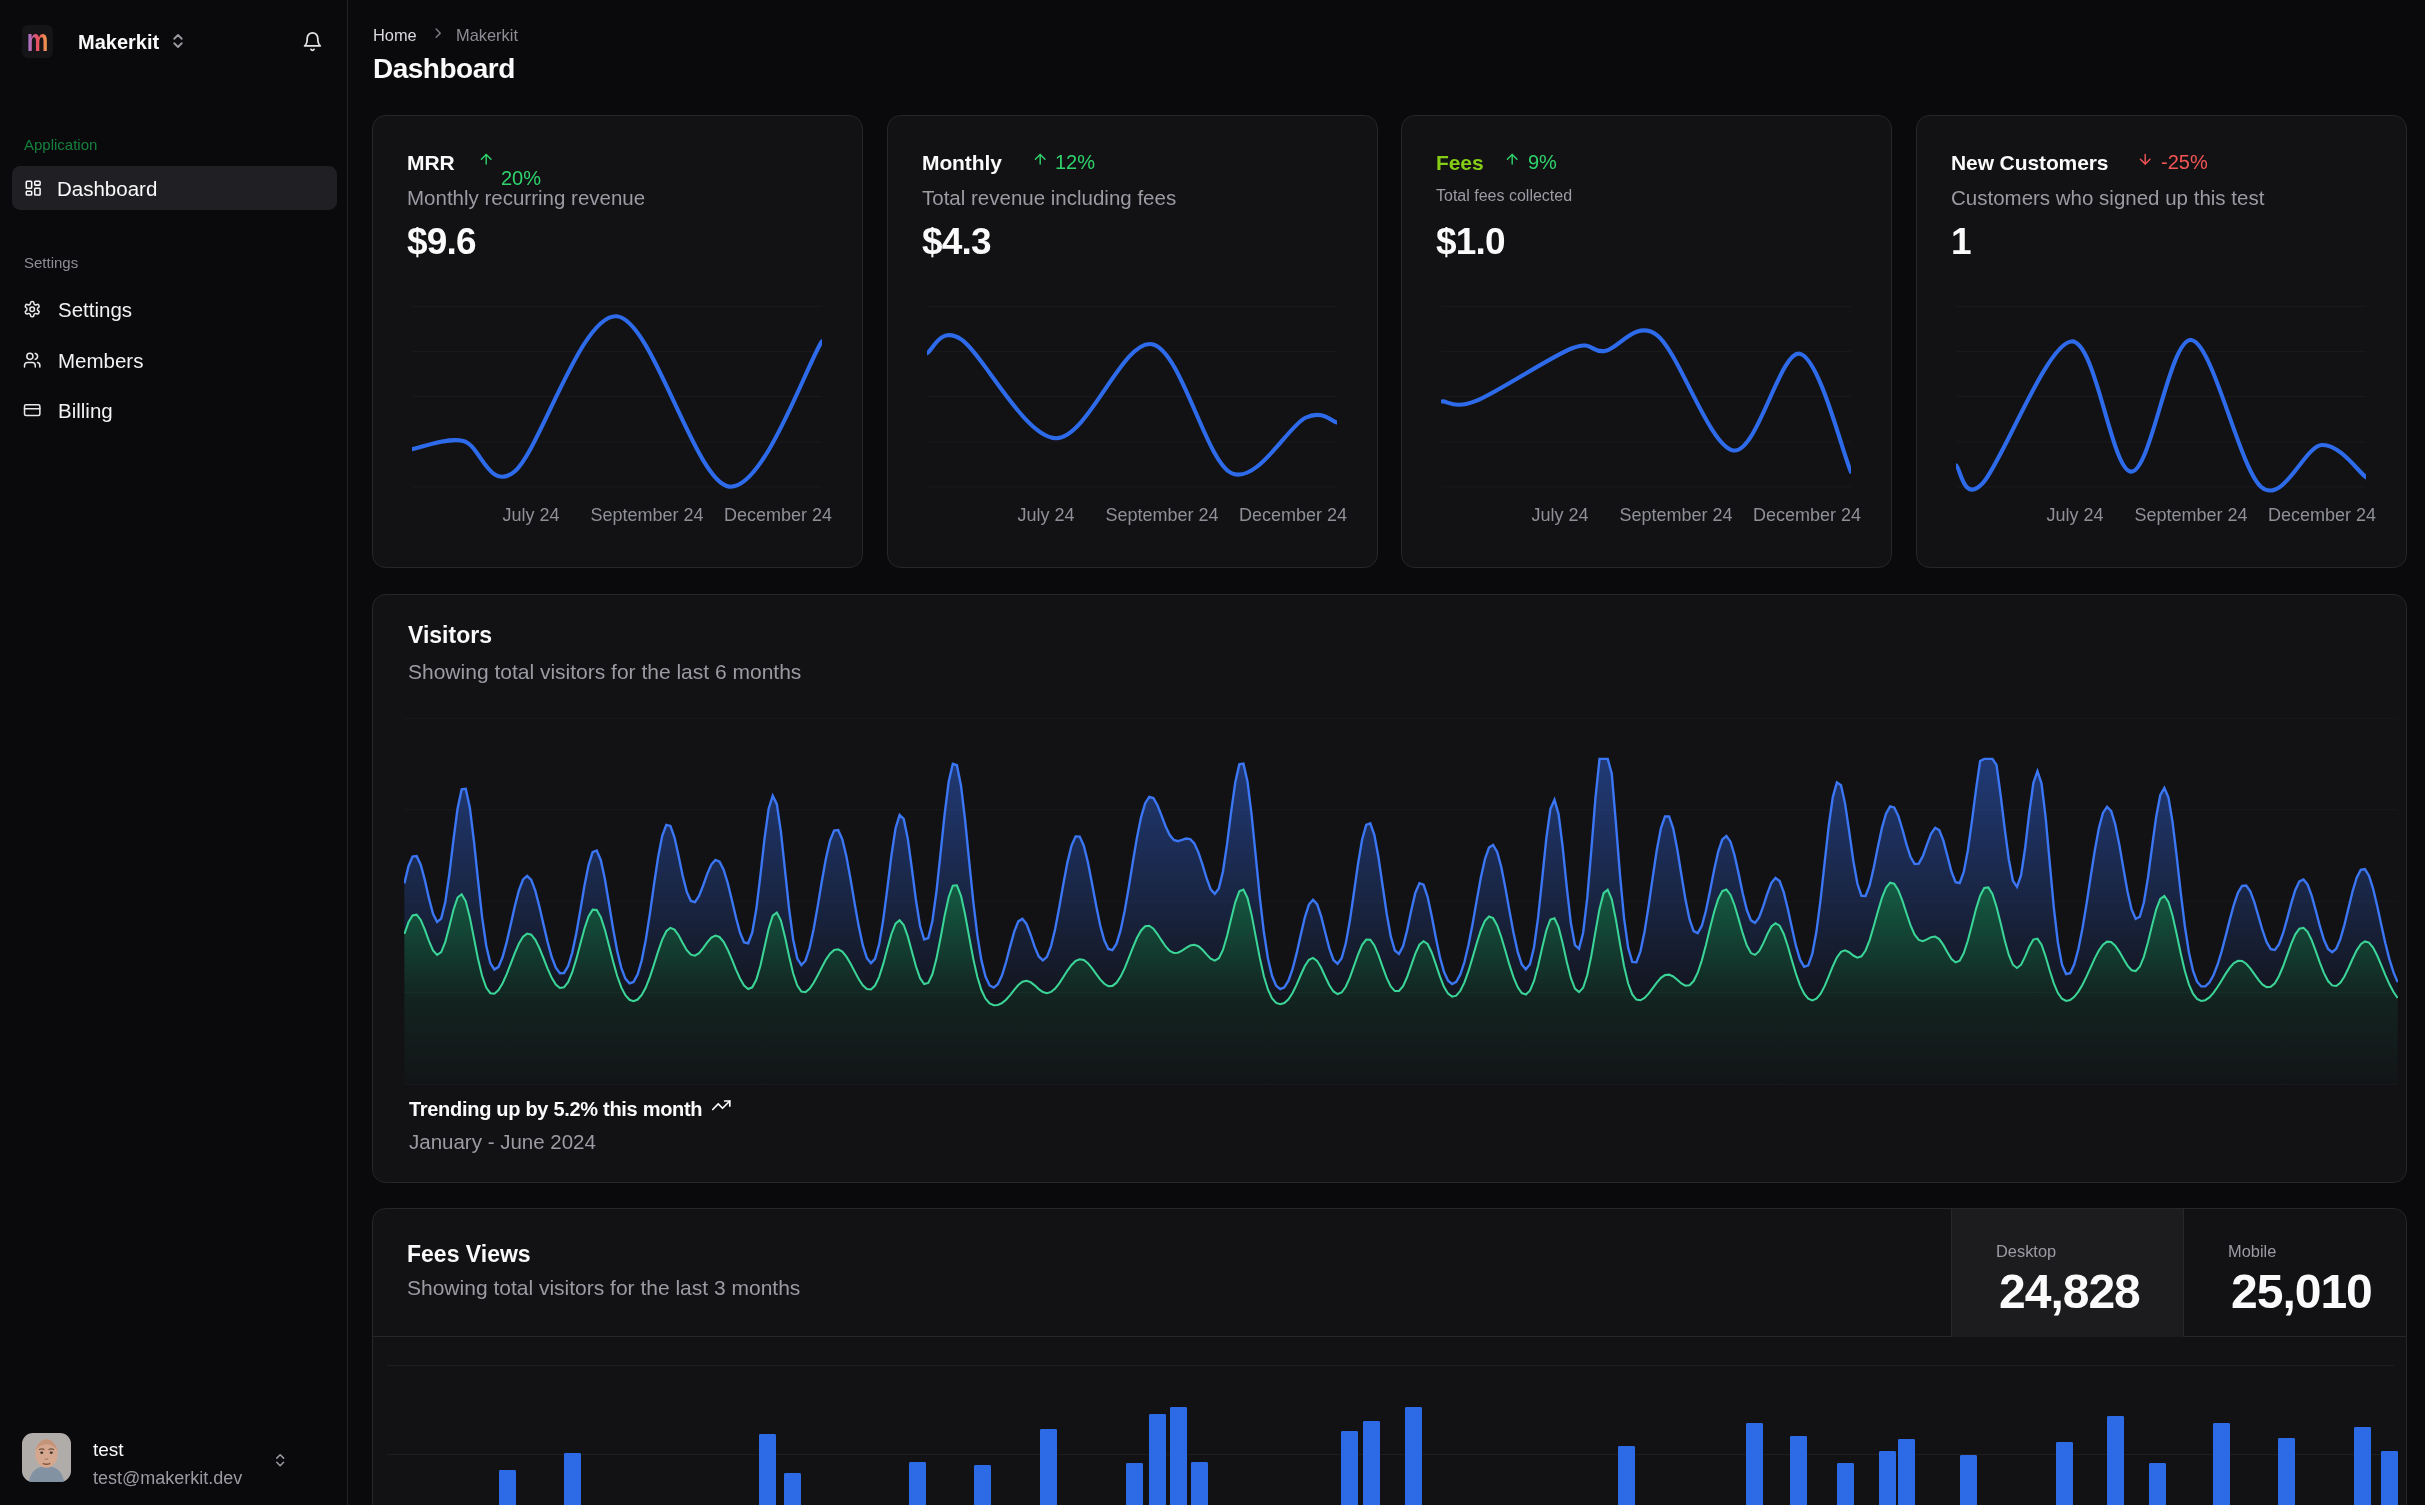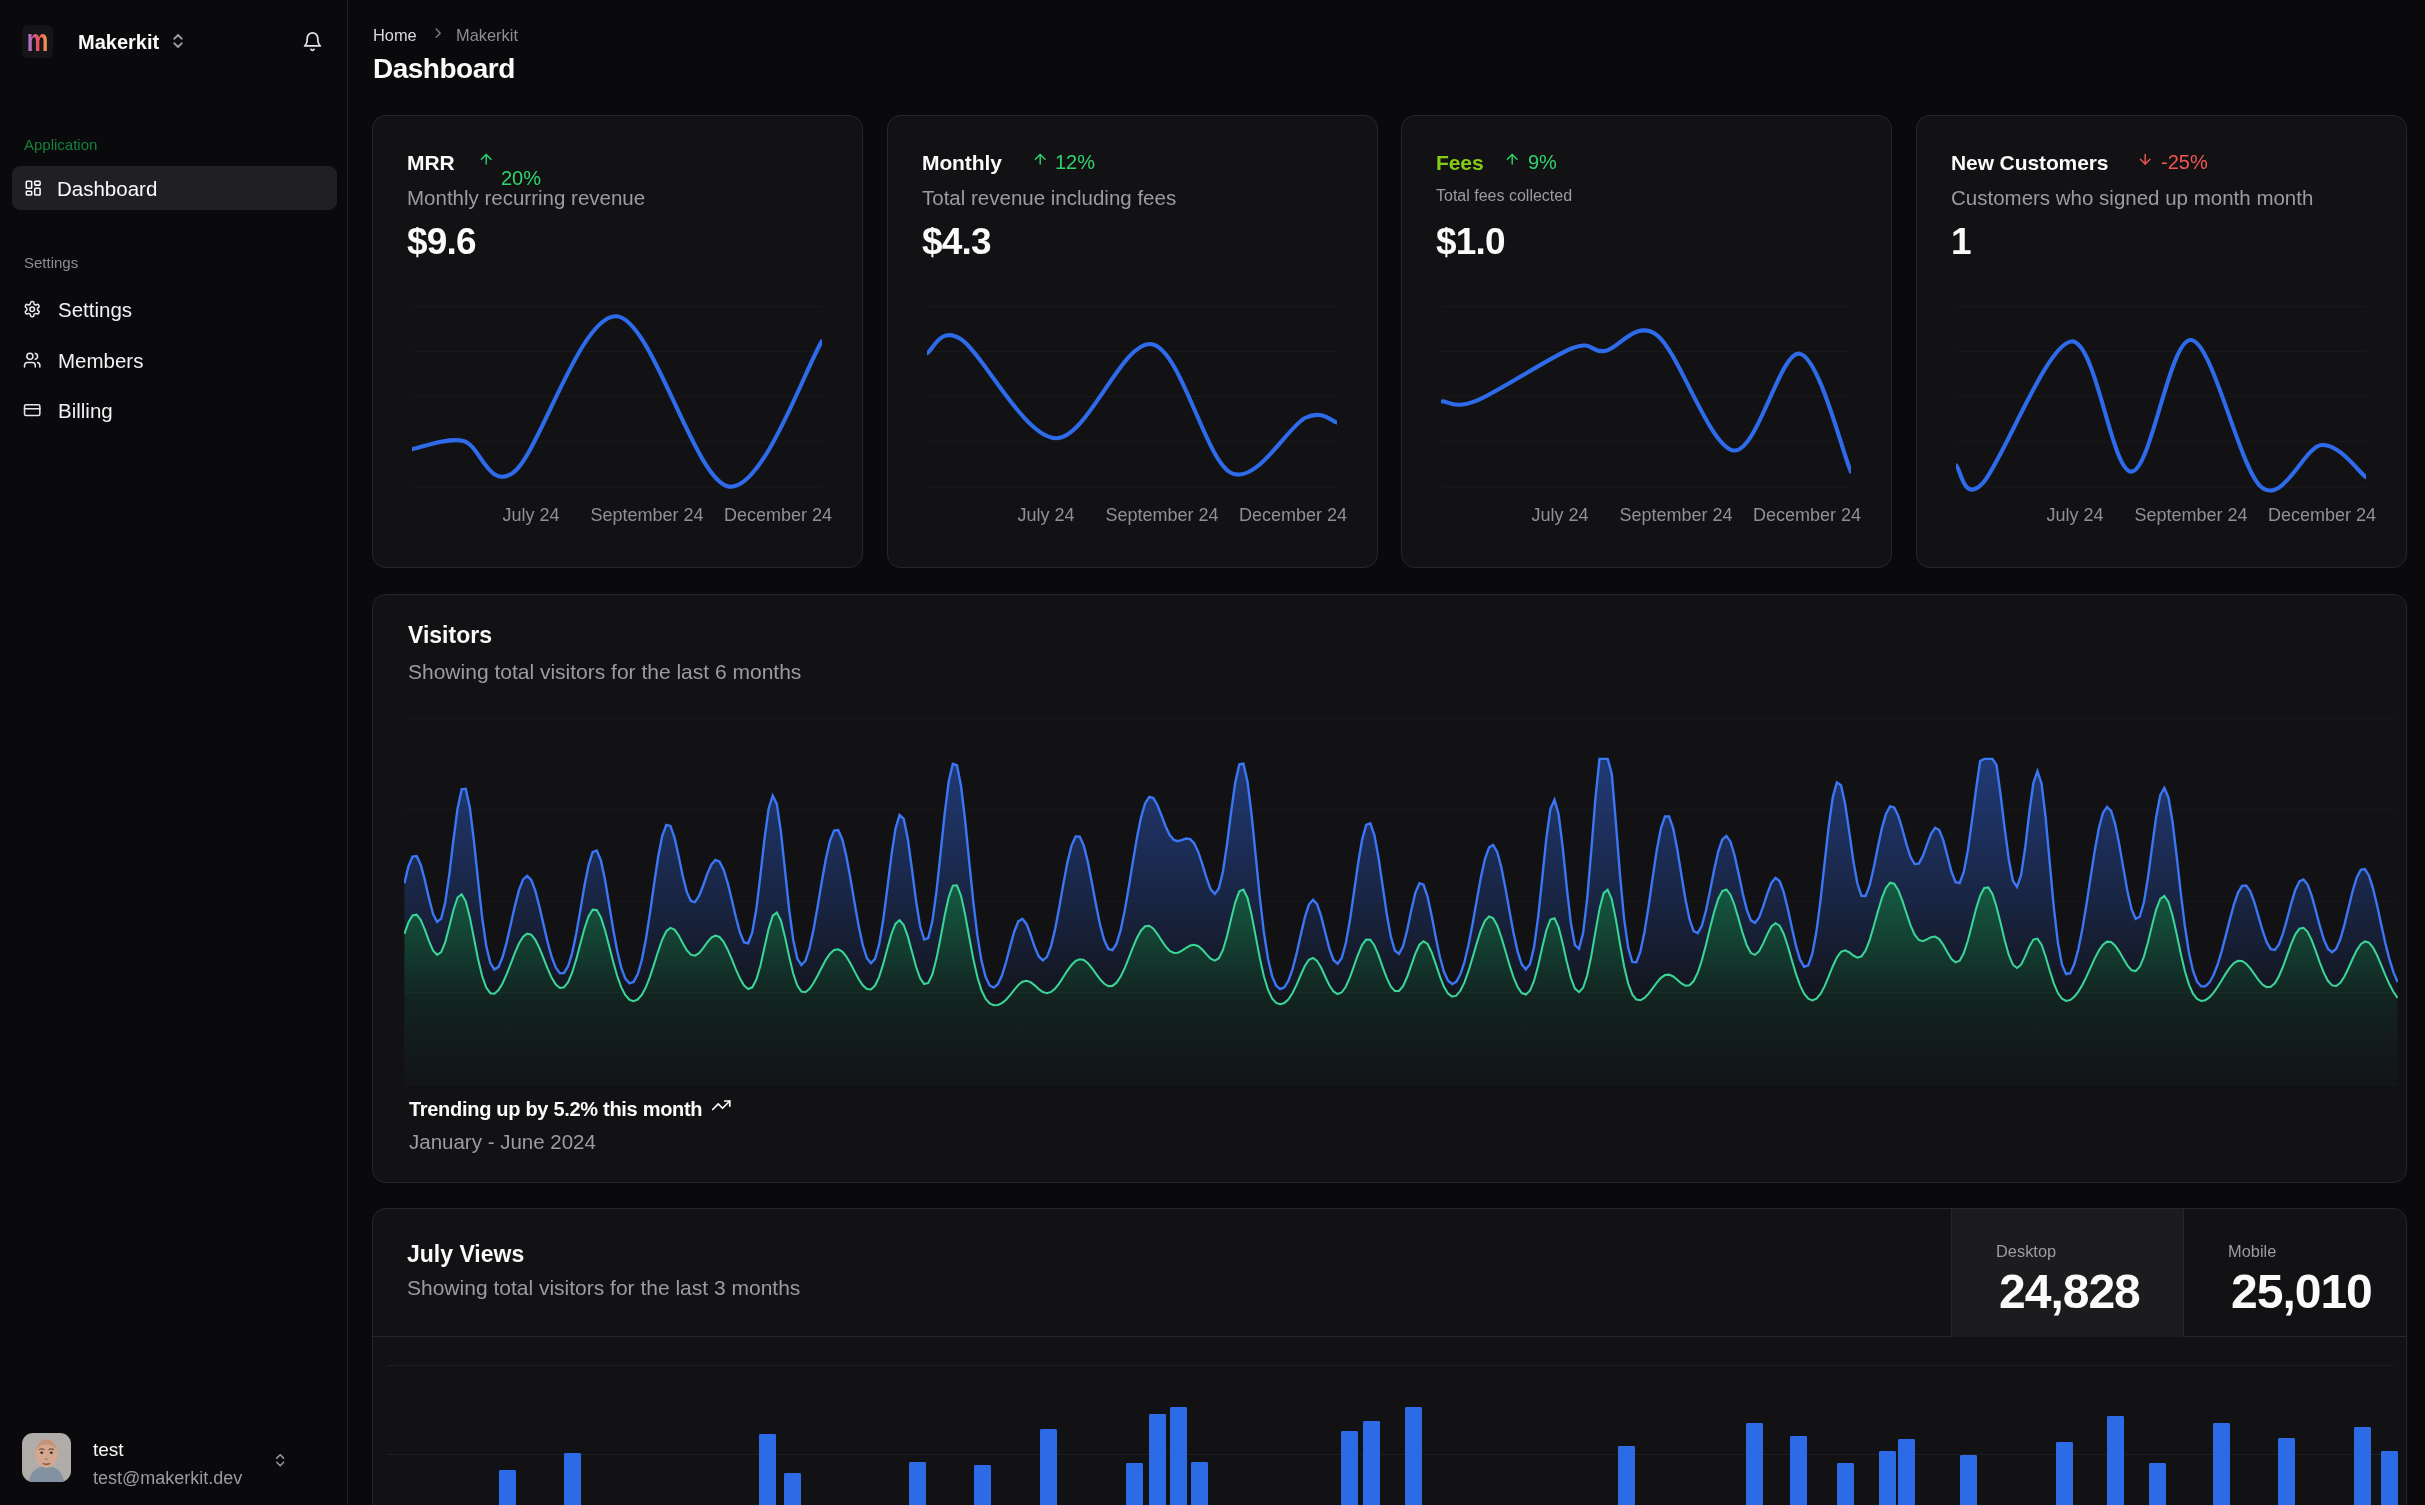--- a/index.html
+++ b/index.html
@@ -143,21 +143,21 @@
     <div style="position:absolute;left:274px;top:390px;transform:translateX(-50%);font-size:18px;color:#8f9097;white-space:nowrap;line-height:1">September 24</div>
     <div style="position:absolute;left:405px;top:390px;transform:translateX(-50%);font-size:18px;color:#8f9097;white-space:nowrap;line-height:1">December 24</div>
 </div>
 <div class="card" style="left:1916px;top:115px;width:491px;height:453px">
   <div style="position:absolute;left:34px;top:36px;font-size:21px;font-weight:700;color:#fafafa;line-height:1;letter-spacing:-0.1px">New Customers</div>
   <svg style="position:absolute;left:220px;top:35px" width="16.4" height="16.4" viewBox="0 0 24 24" fill="none" stroke="#f25555" stroke-width="2.1" stroke-linecap="round" stroke-linejoin="round">
       <path d="M12 5v14"></path>
       <path d="m19 12-7 7-7-7"></path>
     </svg>
   <div style="position:absolute;left:244px;top:36px;font-size:20px;color:#f25555;line-height:1">-25%</div>
-  <div style="position:absolute;left:34px;top:72px;font-size:20.5px;color:#9b9ba3;line-height:1">Customers who signed up month month</div>
+  <div style="position:absolute;left:34px;top:72px;font-size:20.5px;color:#9b9ba3;line-height:1">Customers who signed up this test</div>
   <div style="position:absolute;left:34px;top:107px;font-size:37px;font-weight:700;color:#fafafa;line-height:1;letter-spacing:-0.8px">1</div>
   <svg style="position:absolute;left:39px;top:190px" width="410" height="199" viewBox="0 0 601 292" fill="none">
       <line x1="0" x2="601" y1="0.5" y2="0.5" stroke="rgba(255,255,255,0.06)" stroke-width="1"></line>
       <line x1="0" x2="601" y1="66.5" y2="66.5" stroke="rgba(255,255,255,0.06)" stroke-width="1"></line>
       <line x1="0" x2="601" y1="133" y2="133" stroke="rgba(255,255,255,0.06)" stroke-width="1"></line>
       <line x1="0" x2="601" y1="199.5" y2="199.5" stroke="rgba(255,255,255,0.06)" stroke-width="1"></line>
       <line x1="0" x2="601" y1="265.5" y2="265.5" stroke="rgba(255,255,255,0.06)" stroke-width="1"></line>
     <path d="M0.0,234.0C6.5,238.3,10.8,290.3,39.0,260.0C67.2,229.7,132.7,54.8,169.0,52.0C205.3,49.2,227.7,243.3,257.0,243.0C286.3,242.7,313.2,46.2,345.0,50.0C376.8,53.8,416.2,240.3,448.0,266.0C479.8,291.7,510.5,206.5,536.0,204.0C561.5,201.5,590.2,243.2,601.0,251.0" stroke="#2e6bea" stroke-width="6" fill="none" stroke-linecap="round"></path>
     </svg>
   <div style="position:absolute;left:158px;top:390px;transform:translateX(-50%);font-size:18px;color:#8f9097;white-space:nowrap;line-height:1">July 24</div>
@@ -195,21 +195,21 @@
       <polyline points="22 7 13.5 15.5 8.5 10.5 2 17"></polyline>
       <polyline points="16 7 22 7 22 13"></polyline>
     </svg>
   <div style="position:absolute;left:36px;top:537px;font-size:20.5px;color:#9b9ba3;line-height:1">January - June 2024</div>
 </div>
 
 <div class="card" style="left:372px;top:1208px;width:2035px;height:464px">
   <div style="position:absolute;left:0;top:0;width:100%;height:128px;border-bottom:1.4px solid #26262b"></div>
   <div style="position:absolute;left:13.6px;top:156px;width:2007px;height:0.7px;background:rgba(255,255,255,0.05)"></div>
   <div style="position:absolute;left:13.6px;top:245px;width:2007px;height:0.7px;background:rgba(255,255,255,0.05)"></div>
-  <div style="position:absolute;left:34px;top:34px;font-size:23px;font-weight:700;color:#fafafa;line-height:1">July Views</div>
+  <div style="position:absolute;left:34px;top:34px;font-size:23px;font-weight:700;color:#fafafa;line-height:1">Fees Views</div>
   <div style="position:absolute;left:34px;top:68px;font-size:21px;color:#9b9ba3;line-height:1">Showing total visitors for the last 3 months</div>
   <div style="position:absolute;left:1578px;top:0;width:232px;height:128px;background:#1c1c1f;border-left:1.4px solid #26262b"></div>
   <div style="position:absolute;left:1810px;top:0;width:224px;height:128px;border-left:1.4px solid #26262b"></div>
   <div style="position:absolute;left:1623px;top:34px;font-size:16.4px;color:#9b9ba3;line-height:1">Desktop</div>
   <div style="position:absolute;left:1626px;top:59px;font-size:48px;font-weight:700;color:#fafafa;line-height:1;letter-spacing:-1px">24,828</div>
   <div style="position:absolute;left:1855px;top:34px;font-size:16.4px;color:#9b9ba3;line-height:1">Mobile</div>
   <div style="position:absolute;left:1858px;top:59px;font-size:48px;font-weight:700;color:#fafafa;line-height:1;letter-spacing:-1px">25,010</div>
 </div>
 <div style="position:absolute;left:499px;top:1470px;width:17px;height:38px;background:#2d6ae5;border-radius:1.4px 1.4px 0 0"></div>
 <div style="position:absolute;left:564px;top:1453px;width:17px;height:55px;background:#2d6ae5;border-radius:1.4px 1.4px 0 0"></div>

